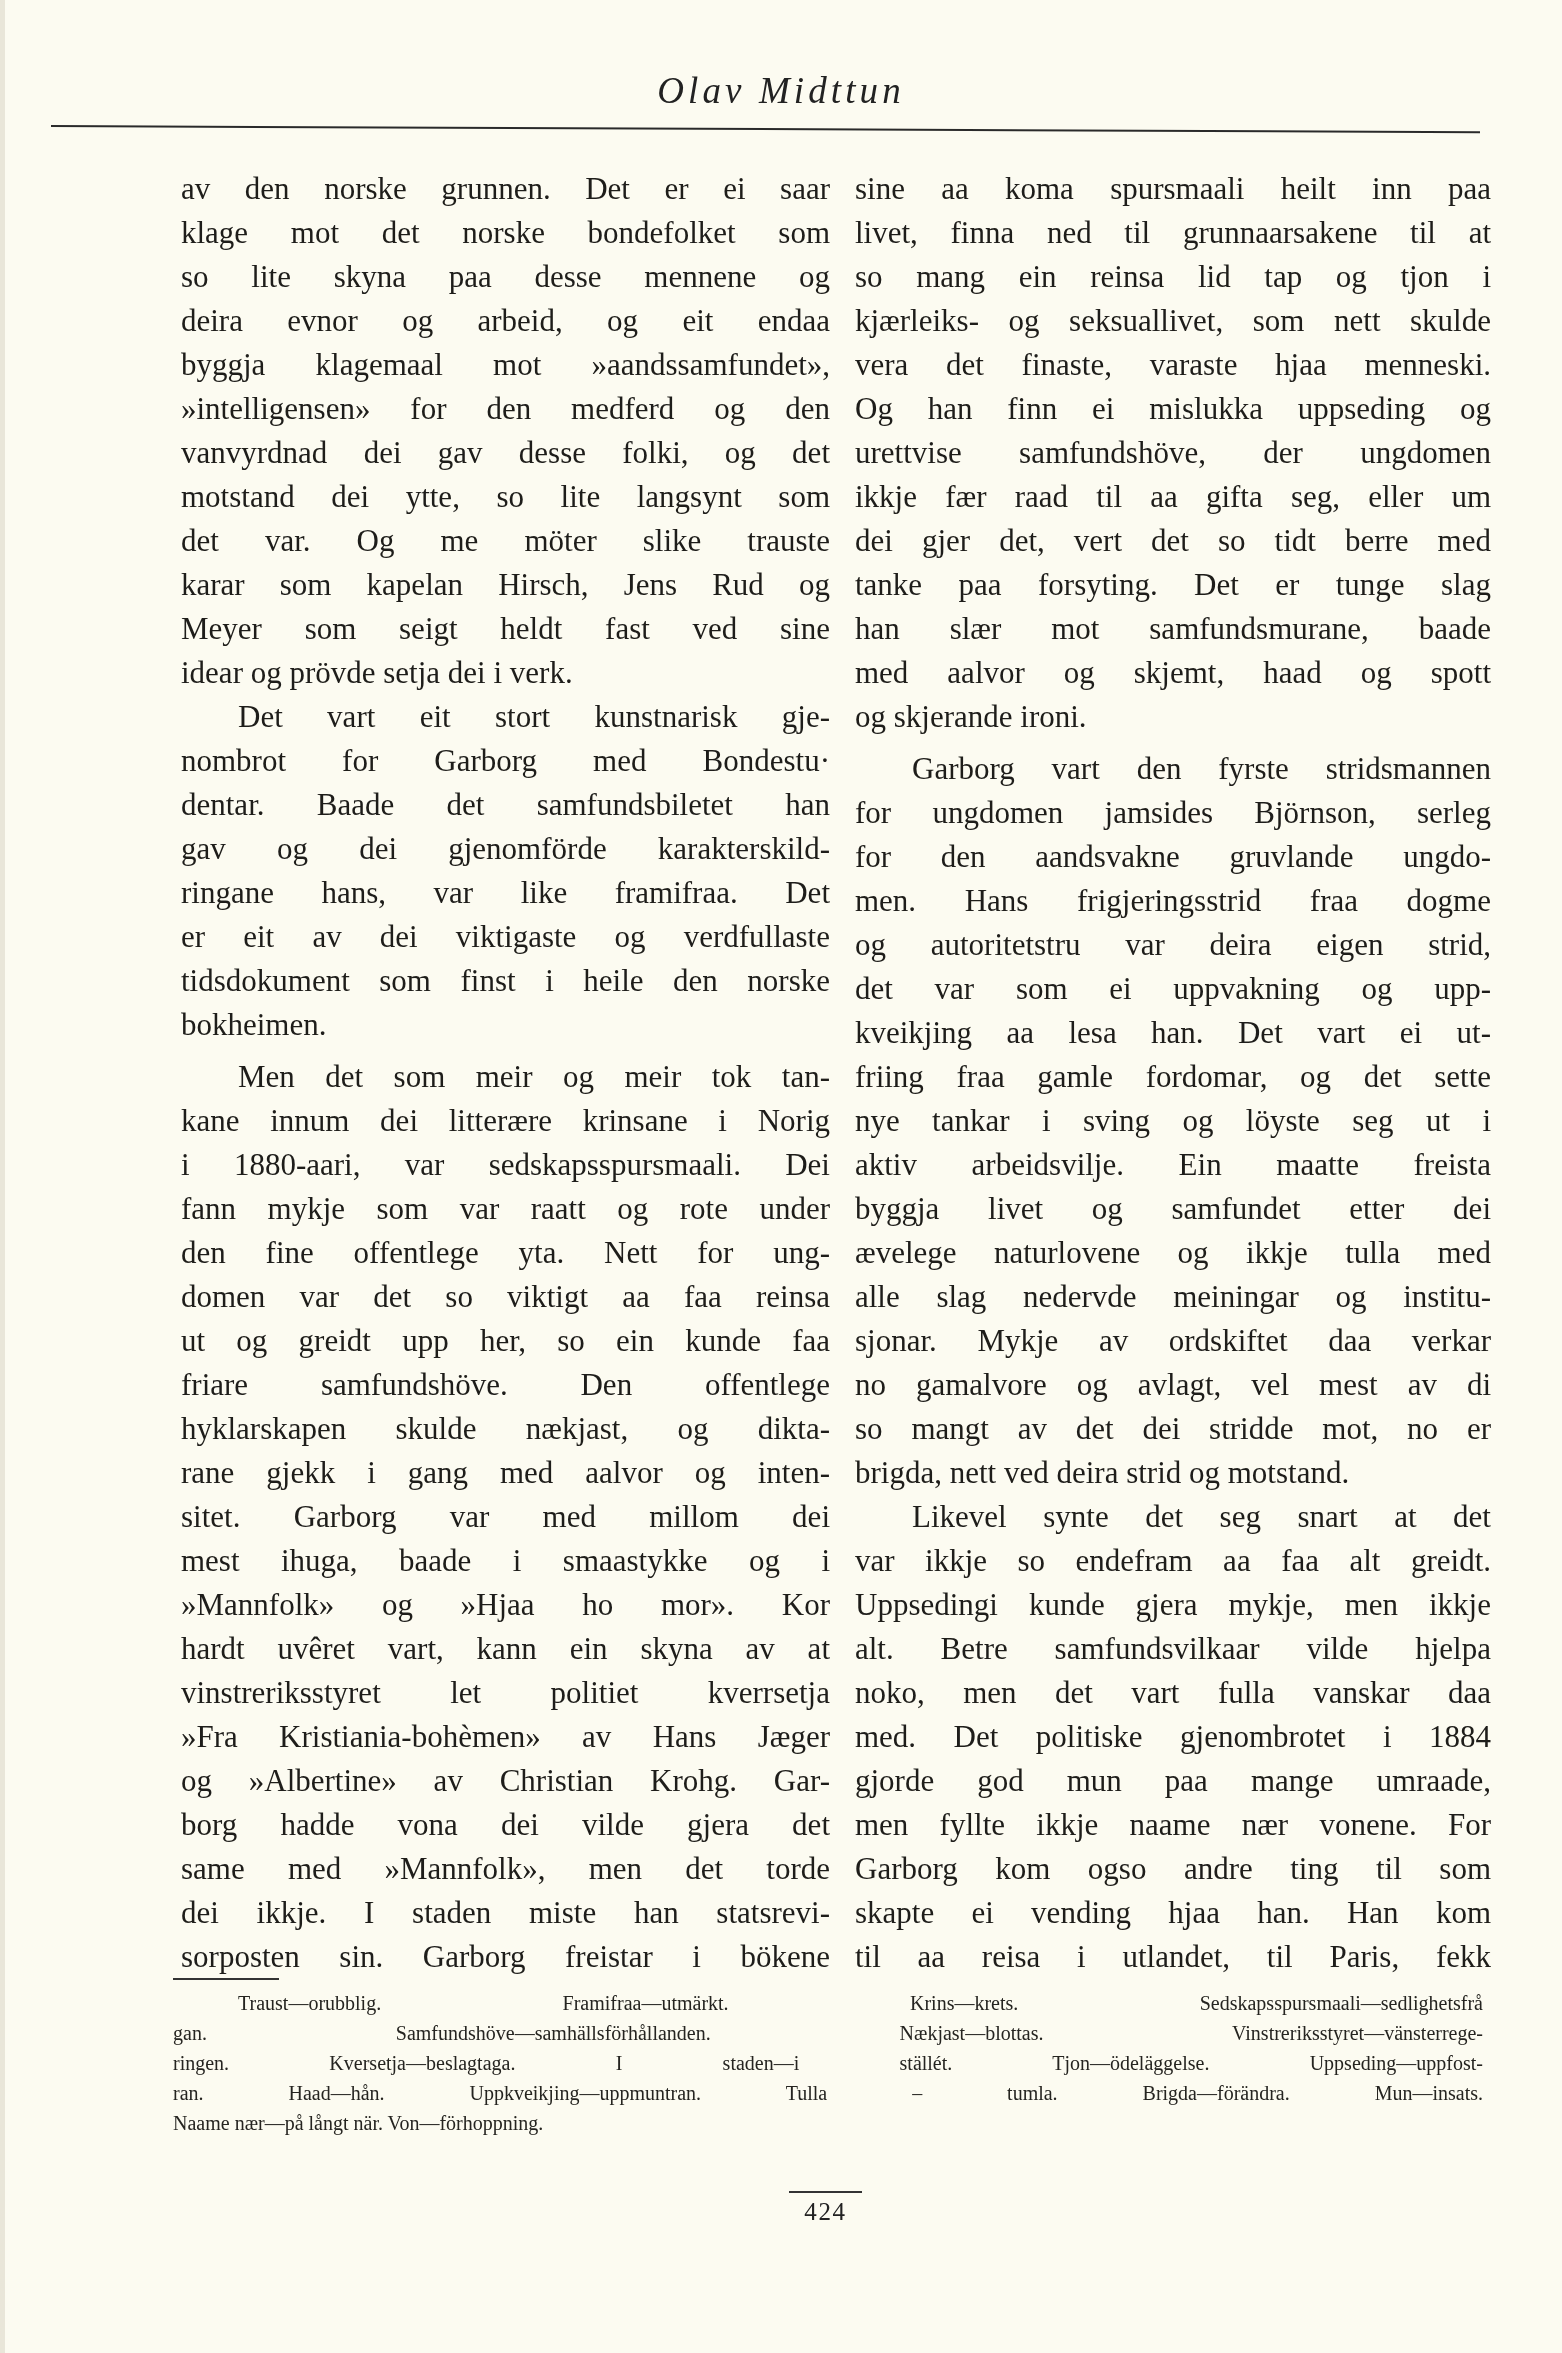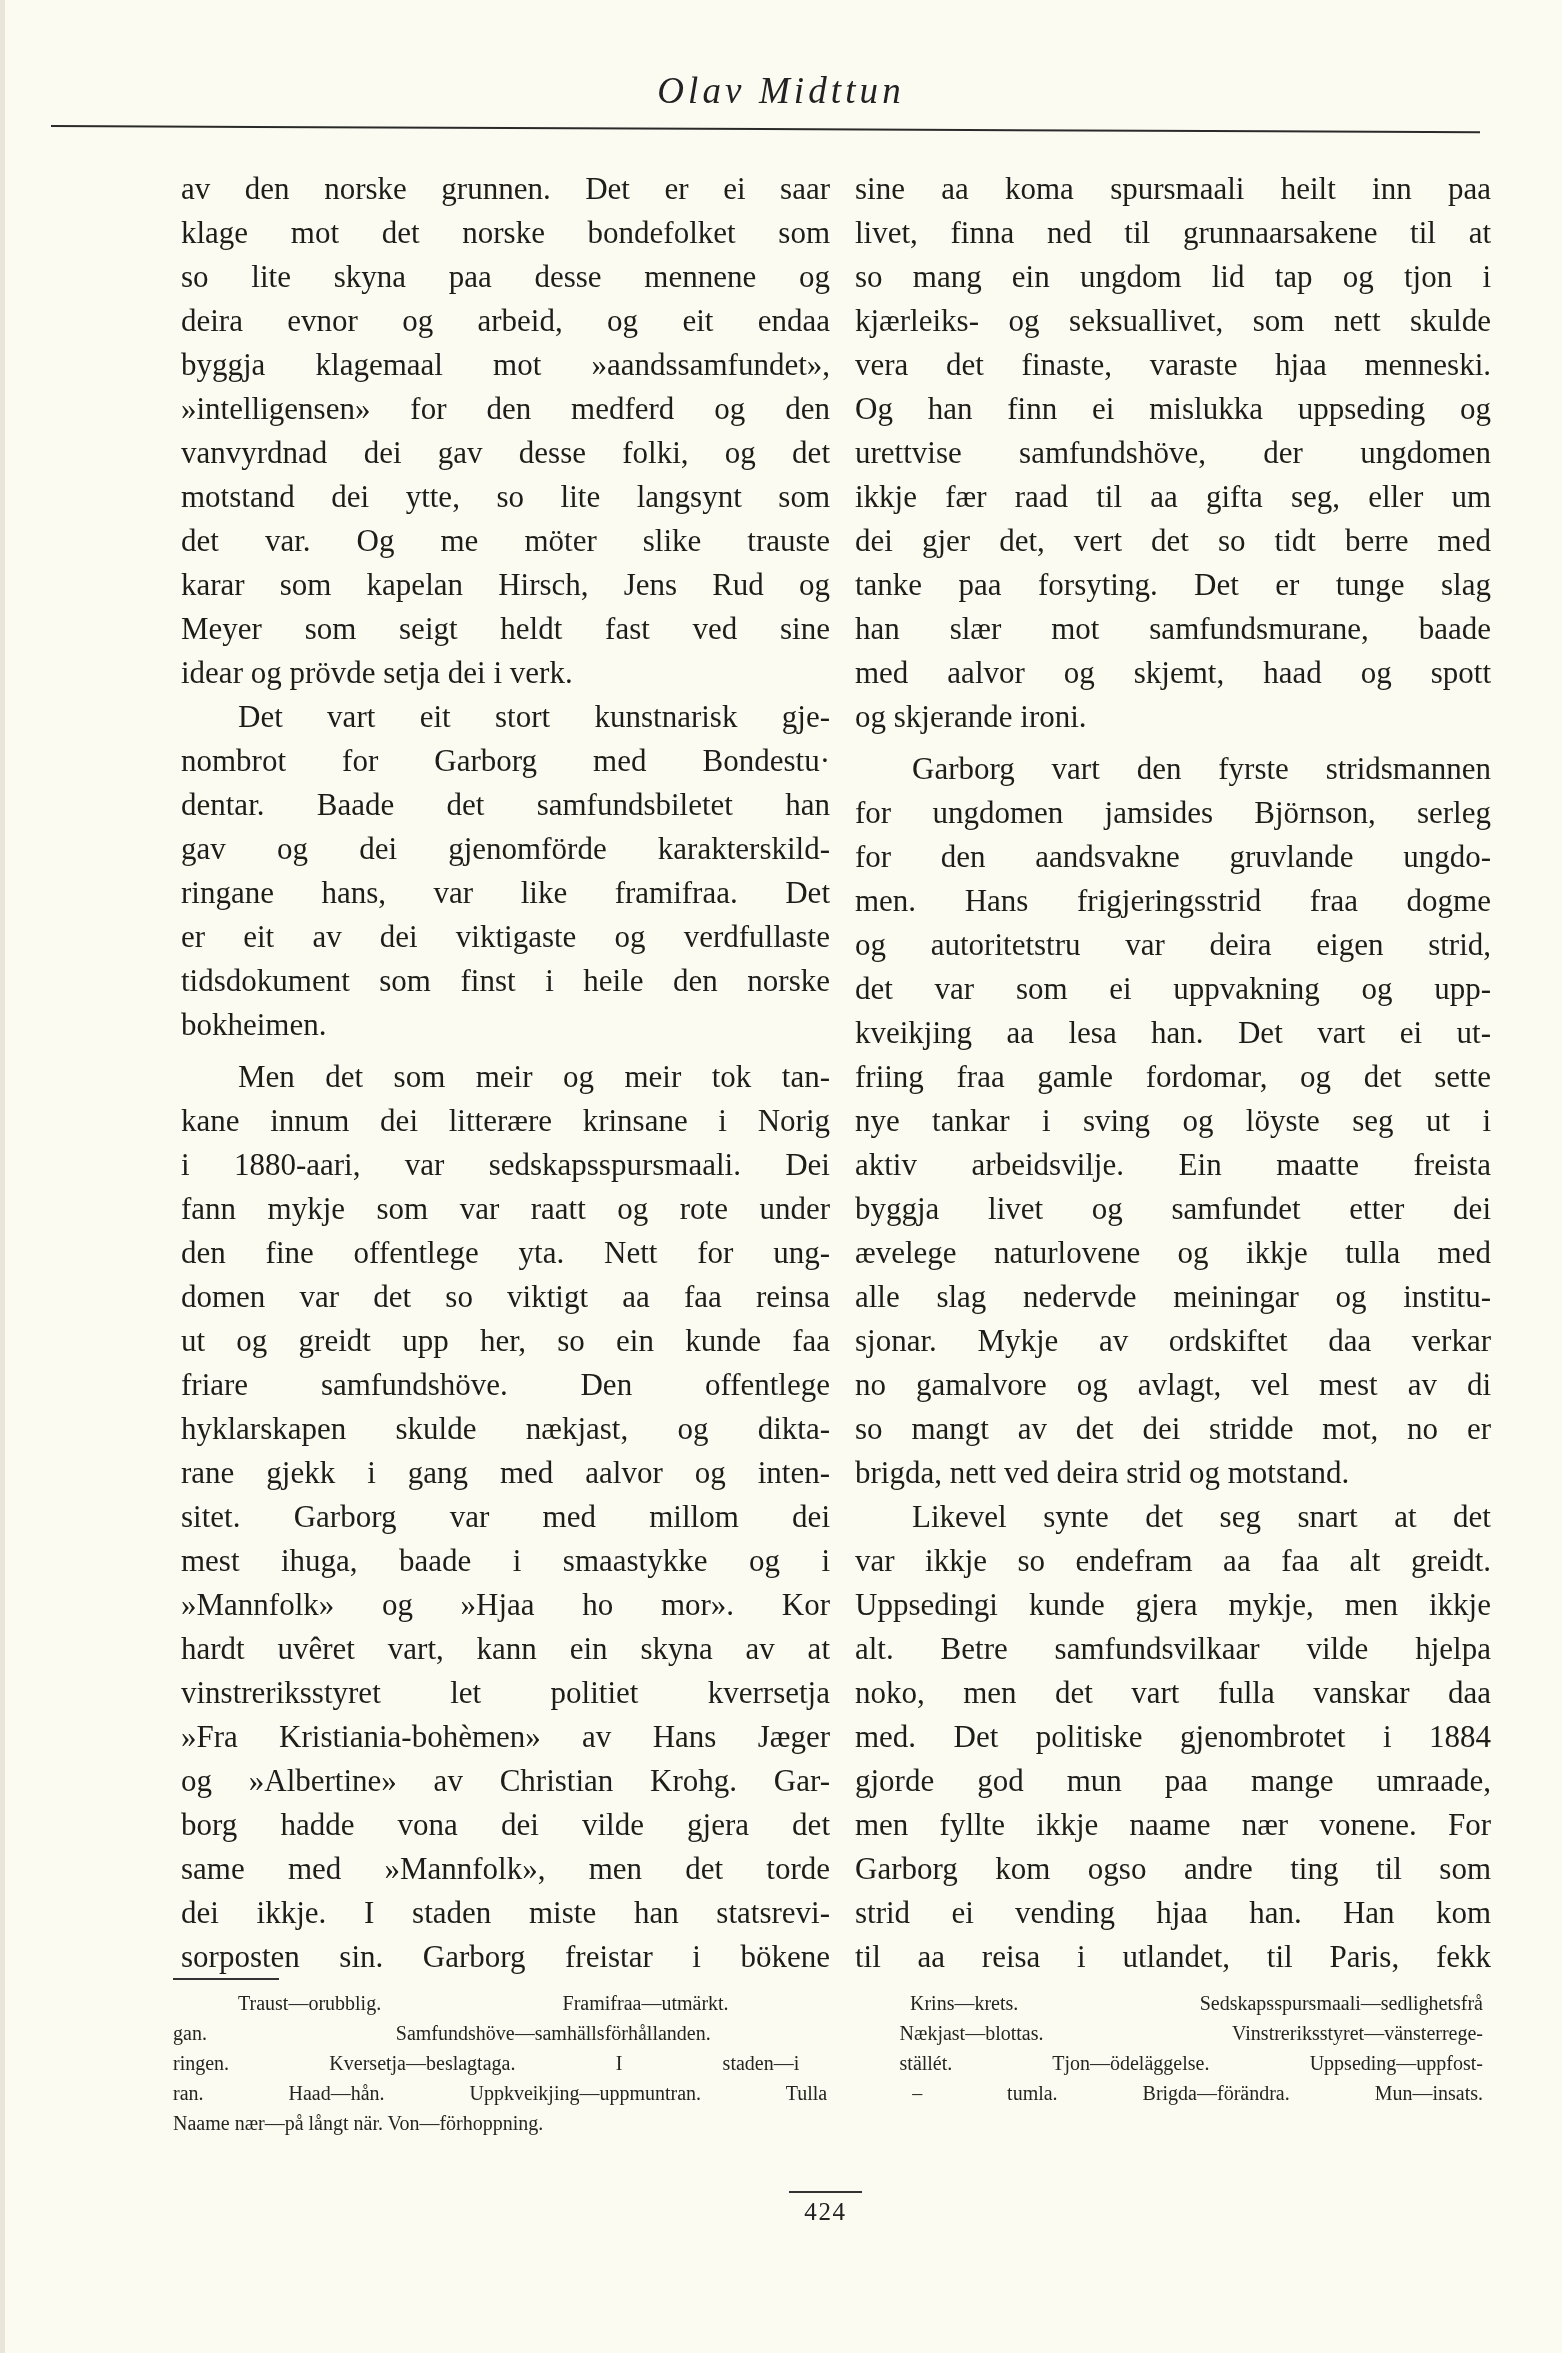--- a/index.html
+++ b/index.html
@@ -155,21 +155,21 @@
   <span class="line">og »Albertine» av Christian Krohg.  Gar-</span>
   <span class="line">borg hadde vona dei vilde gjera det</span>
   <span class="line">same med »Mannfolk», men det torde</span>
   <span class="line">dei ikkje.  I staden miste han statsrevi-</span>
   <span class="line">sorposten sin.  Garborg freistar i bökene</span>
 </div>
 
 <div class="column col-right">
   <span class="line">sine aa koma spursmaali heilt inn paa</span>
   <span class="line">livet, finna ned til grunnaarsakene til at</span>
-  <span class="line">so mang ein ungdom lid tap og tjon i</span>
+  <span class="line">so mang ein reinsa lid tap og tjon i</span>
   <span class="line">kjærleiks- og seksuallivet, som nett skulde</span>
   <span class="line">vera det finaste, varaste hjaa menneski.</span>
   <span class="line">Og han finn ei mislukka uppseding og</span>
   <span class="line">urettvise samfundshöve, der ungdomen</span>
   <span class="line">ikkje fær raad til aa gifta seg, eller um</span>
   <span class="line">dei gjer det, vert det so tidt berre med</span>
   <span class="line">tanke paa forsyting.  Det er tunge slag</span>
   <span class="line">han slær mot samfundsmurane, baade</span>
   <span class="line">med aalvor og skjemt, haad og spott</span>
   <span class="line last">og skjerande ironi.</span>
@@ -193,21 +193,21 @@
   <span class="line last">brigda, nett ved deira strid og motstand.</span>
   <span class="line indent">Likevel synte det seg snart at det</span>
   <span class="line">var ikkje so endefram aa faa alt greidt.</span>
   <span class="line">Uppsedingi kunde gjera mykje, men ikkje</span>
   <span class="line">alt.  Betre samfundsvilkaar vilde hjelpa</span>
   <span class="line">noko, men det vart fulla vanskar daa</span>
   <span class="line">med.  Det politiske gjenombrotet i 1884</span>
   <span class="line">gjorde god mun paa mange umraade,</span>
   <span class="line">men fyllte ikkje naame nær vonene.  For</span>
   <span class="line">Garborg kom ogso andre ting til som</span>
-  <span class="line">strid ei vending hjaa han.  Han kom</span>
+  <span class="line">skapte ei vending hjaa han.  Han kom</span>
   <span class="line">til aa reisa i utlandet, til Paris, fekk</span>
 </div>
 
 <div class="fn-rule"></div>
 <div class="footnotes">
   <span class="fn-line first">Traust—orubblig.   Framifraa—utmärkt.   Krins—krets.   Sedskapsspursmaali—sedlighetsfrå</span>
   <span class="fn-line">gan.  Samfundshöve—samhällsförhållanden.  Nækjast—blottas.  Vinstreriksstyret—vänsterrege-</span>
   <span class="fn-line">ringen.  Kversetja—beslagtaga.  I staden—i ställét.  Tjon—ödeläggelse.  Uppseding—uppfost-</span>
   <span class="fn-line">ran.  Haad—hån.  Uppkveikjing—uppmuntran.  Tulla – tumla.  Brigda—förändra.  Mun—insats.</span>
   <span class="fn-line last">Naame nær—på långt när.  Von—förhoppning.</span>

